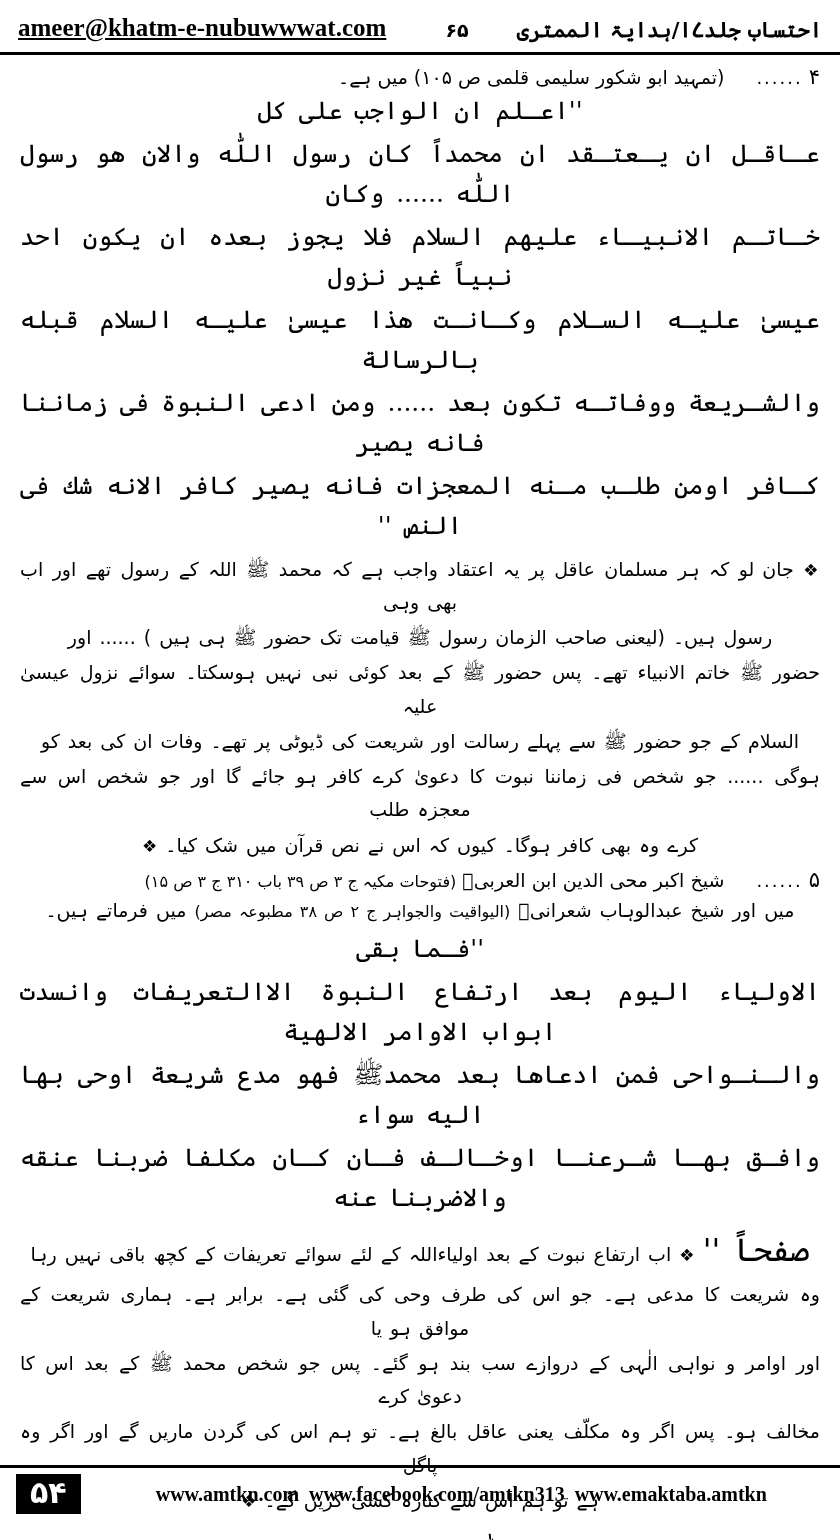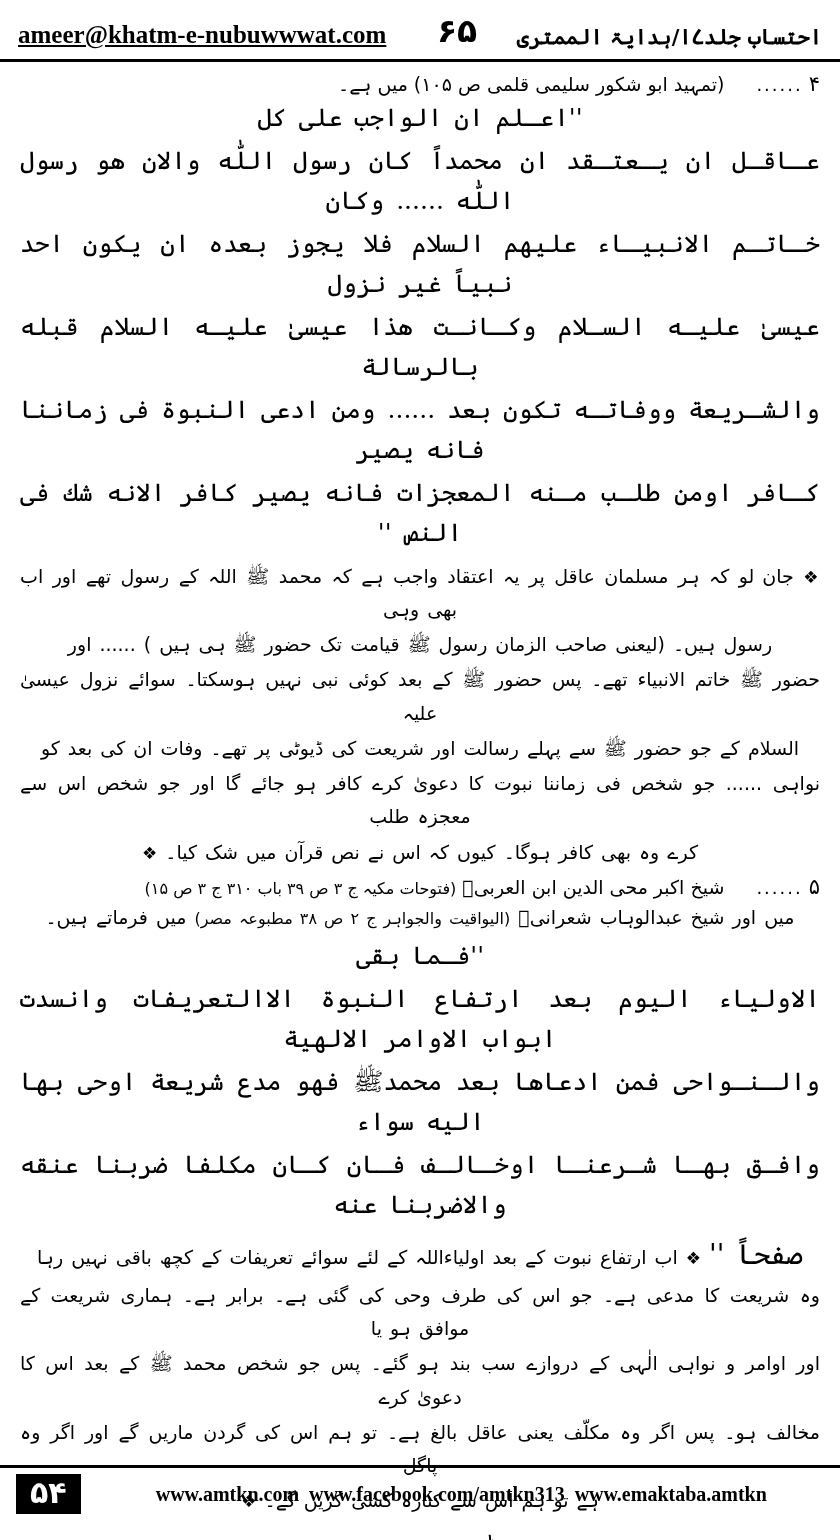--- a/index.html
+++ b/index.html
@@ -38,21 +38,21 @@
     font-family: "DejaVu Serif", serif;
     font-weight: bold;
     font-size: 21px;
     letter-spacing: 0px;
     white-space: nowrap;
     direction: rtl;
   }
   .header-center {
     font-family: "DejaVu Sans", sans-serif;
     font-weight: bold;
-    font-size: 33px;
+    font-size: 19px;
     line-height: 1;
     padding-bottom: 2px;
     margin-left: 11px;
   }
   .header-left {
     font-family: "Liberation Serif", serif;
     font-weight: bold;
     font-size: 25px;
     direction: ltr;
     white-space: nowrap;
@@ -201,21 +201,21 @@
       <p class="ar">عیسیٰ علیـه السـلام وکـانـت هذا عیسیٰ علیـه السلام قبله بالرسالة</p>
       <p class="ar">والشـریعة ووفاتـه تكون بعد ...... ومن ادعی النبوة فی زماننا فانه یصیر</p>
       <p class="ar">کـافر اومن طلـب مـنه المعجزات فانه یصیر کافر الانه شك فی النص ''</p>
     </div>
 
     <div class="blk">
       <p class="ur"><span class="flower">❖</span> <span>جان لو کہ ہر مسلمان عاقل پر یہ اعتقاد واجب ہے کہ محمد ﷺ اللہ کے رسول تھے اور اب بھی وہی</span></p>
       <p class="ur">رسول ہیں۔ (لیعنی صاحب الزمان رسول ﷺ قیامت تک حضور ﷺ ہی ہیں ) ...... اور</p>
       <p class="ur">حضور ﷺ خاتم الانبیاء تھے۔ پس حضور ﷺ کے بعد کوئی نبی نہیں ہوسکتا۔ سوائے نزول عیسیٰ علیہ</p>
       <p class="ur">السلام کے جو حضور ﷺ سے پہلے رسالت اور شریعت کی ڈیوٹی پر تھے۔ وفات ان کی بعد کو</p>
-      <p class="ur">نواہی ...... جو شخص فی زماننا نبوت کا دعویٰ کرے کافر ہو جائے گا اور جو شخص اس سے معجزہ طلب</p>
+      <p class="ur">ہوگی ...... جو شخص فی زماننا نبوت کا دعویٰ کرے کافر ہو جائے گا اور جو شخص اس سے معجزہ طلب</p>
       <p class="ur"><span>کرے وہ بھی کافر ہوگا۔ کیوں کہ اس نے نص قرآن میں شک کیا۔</span> <span class="flower">❖</span></p>
     </div>
 
     <div class="num-line">
       <span class="num">۵</span>
       <span class="dots">......</span>
       <span class="rest">
         <span>شیخ اکبر محی الدین ابن العربیؒ</span>
         <span class="small">(فتوحات مکیہ ج ۳ ص ۳۹ باب ۳۱۰ ج ۳ ص ۱۵)</span>
       </span>
@@ -229,21 +229,21 @@
 
     <div class="blk">
       <p class="ar">''فـما بقی</p>
       <p class="ar">الاولیاء الیوم بعد ارتفاع النبوة الاالتعریفات وانسدت ابواب الاوامر الالهیة</p>
       <p class="ar">والـنـواحی فمن ادعاها بعد محمدﷺ فهو مدع شریعة اوحی بها الیه سواء</p>
       <p class="ar">وافـق بهـا شـرعنـا اوخـالـف فـان کـان مکلفا ضربنا عنقه والاضربنا عنه</p>
     </div>
 
     <div class="blk">
       <p class="ur">
-        <span class="ar" style="display:inline; font-size:28px;">صفحاً ''</span>
+        <span class="ar" style="display:inline; font-size:32px;">صفحاً ''</span>
         <span class="flower">❖</span>
         <span>اب ارتفاع نبوت کے بعد اولیاءاللہ کے لئے سوائے تعریفات کے کچھ باقی نہیں رہا</span>
       </p>
       <p class="ur">وہ شریعت کا مدعی ہے۔ جو اس کی طرف وحی کی گئی ہے۔ برابر ہے۔ ہماری شریعت کے موافق ہو یا</p>
       <p class="ur">اور اوامر و نواہی الٰہی کے دروازے سب بند ہو گئے۔ پس جو شخص محمد ﷺ کے بعد اس کا دعویٰ کرے</p>
       <p class="ur">مخالف ہو۔ پس اگر وہ مکلّف یعنی عاقل بالغ ہے۔ تو ہم اس کی گردن ماریں گے اور اگر وہ پاگل</p>
       <p class="ur"><span>ہے تو ہم اس سے کنارہ کشی کریں گے۔</span> <span class="flower">❖</span></p>
     </div>
 
     <div class="gap-md"></div>

